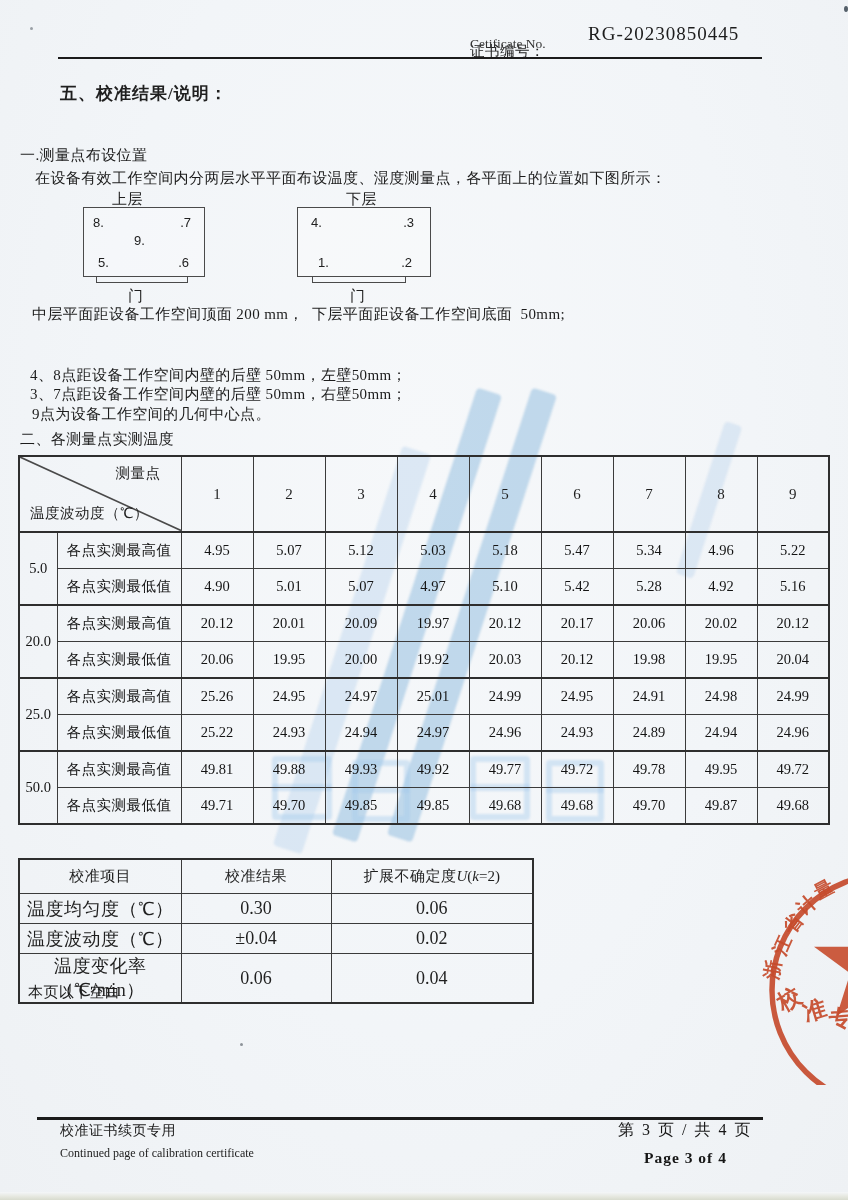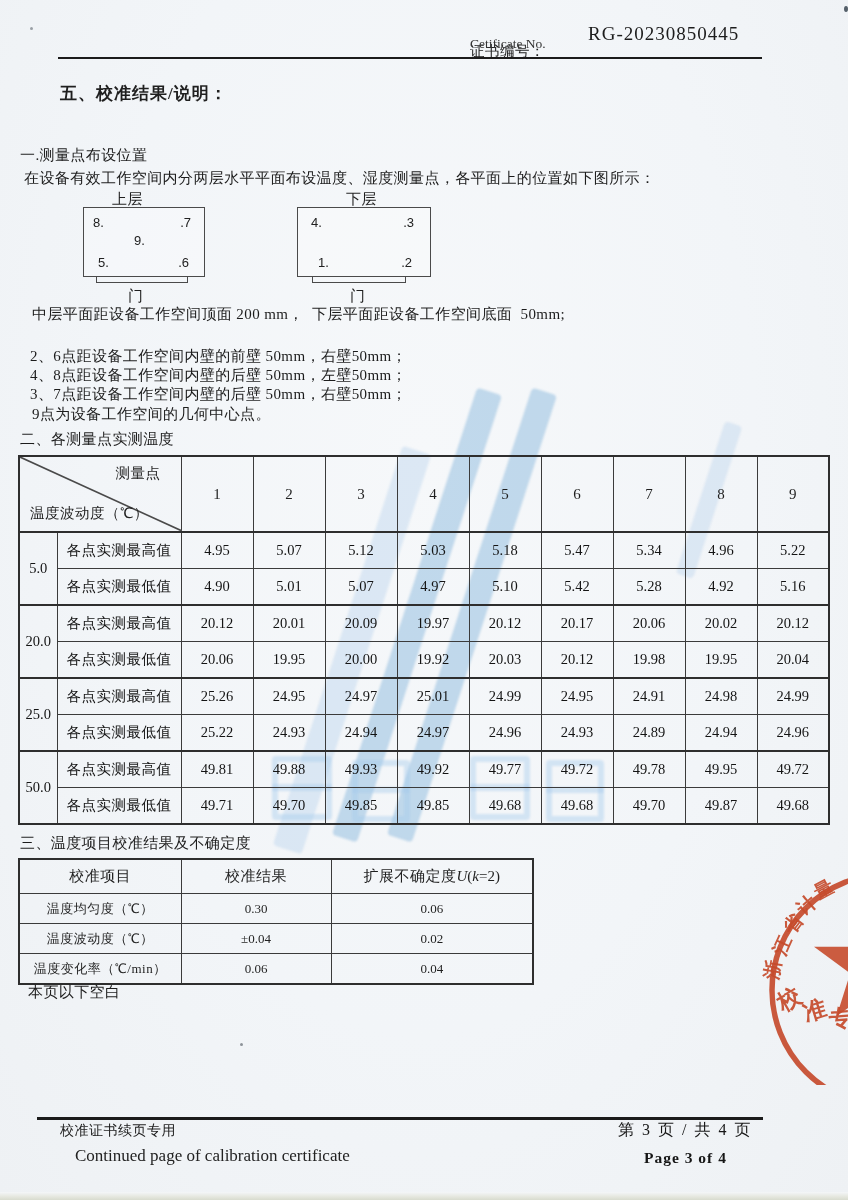--- a/index.html
+++ b/index.html
@@ -40,25 +40,25 @@
   td.lbl{font-size:14px;letter-spacing:.5px;margin-top:31px;}
   th.corner{position:relative;}
   .corner-top{position:absolute;right:20px;top:7px;font-size:14.5px;}
   .corner-bottom{position:absolute;left:10px;bottom:8px;font-size:14.5px;}
   
   #unc-table{position:absolute;left:18px;top:858px;width:514px;border-collapse:collapse;
              table-layout:fixed;border:2.4px solid #2e2e2e;}
   #unc-table th,#unc-table td{border:1.6px solid #3b3b3b;text-align:center;vertical-align:middle;
              padding:0;font-weight:normal;background:transparent;}
   #unc-table th{height:33px;font-size:15px;}
-  #unc-table td{height:29px;font-size:13px;}
+  #unc-table td{height:29px;font-size:18px;}
   .ital{font-style:italic;}
   
   .foot-cn{font-size:14px;color:#222;}
-  .foot-en{font-size:17px;color:#222;margin-left:15px;}
+  .foot-en{font-size:12px;color:#222;}
   .foot-page-cn{font-size:16px;letter-spacing:2px;color:#161616;}
   .foot-page-en{font-size:15.5px;font-weight:bold;color:#161616;letter-spacing:1px;}
   .speck{position:absolute;border-radius:50%;}
   .scan-edge{position:absolute;left:0;width:848px;}
 </style>
 </head>
 <body>
 
 <div class="page">
 
@@ -74,21 +74,21 @@
   </div>
 
   <div class="abs cert-label cjk" style="left:470px;top:16px;">证书编号：</div>
   <div class="abs cert-en" style="left:470px;top:36px;">Cetificate No.</div>
   <div class="abs cert-no" style="left:588px;top:23px;">RG-20230850445</div>
   <div class="abs hline" style="left:58px;top:57px;width:704px;height:2px;"></div>
 
   <div class="abs sec-title cjk" style="left:60px;top:82px;">五、校准结果/说明：</div>
 
   <div class="abs body-text" style="left:20px;top:146px;">一.测量点布设位置</div>
-  <div class="abs body-text" style="left:24px;top:169px;">在设备有效工作空间内分两层水平平面布设温度、湿度测量点，各平面上的位置如下图所示：</div>
+  <div class="abs body-text" style="left:35px;top:169px;">在设备有效工作空间内分两层水平平面布设温度、湿度测量点，各平面上的位置如下图所示：</div>
 
   <div class="abs diagram-title cjk" style="left:112px;top:190px;">上层</div>
   <div class="abs dbox" style="left:83px;top:207px;width:120px;height:68px;">
     <span class="dnum" style="left:9px;top:7px;">8.</span>
     <span class="dnum" style="right:13px;top:7px;">.7</span>
     <span class="dnum" style="left:50px;top:25px;">9.</span>
     <span class="dnum" style="left:14px;bottom:6px;">5.</span>
     <span class="dnum" style="right:15px;bottom:6px;">.6</span>
   </div>
   <div class="abs doorbar" style="left:96px;top:276px;width:90px;height:6px;"></div>
@@ -98,21 +98,20 @@
   <div class="abs dbox" style="left:297px;top:207px;width:132px;height:68px;">
     <span class="dnum" style="left:13px;top:7px;">4.</span>
     <span class="dnum" style="right:16px;top:7px;">.3</span>
     <span class="dnum" style="left:20px;bottom:6px;">1.</span>
     <span class="dnum" style="right:18px;bottom:6px;">.2</span>
   </div>
   <div class="abs doorbar" style="left:312px;top:276px;width:92px;height:6px;"></div>
   <div class="abs door-label cjk" style="left:350px;top:287px;">门</div>
 
   <div class="abs body-text" style="left:32px;top:305px;">中层平面距设备工作空间顶面 200 mm，  下层平面距设备工作空间底面  50mm;</div>
-  <div class="abs body-text" style="left:30px;top:347px;">2、6点距设备工作空间内壁的前壁 50mm，右壁50mm；</div>
   <div class="abs body-text" style="left:30px;top:366px;">4、8点距设备工作空间内壁的后壁 50mm，左壁50mm；</div>
   <div class="abs body-text" style="left:30px;top:385px;">3、7点距设备工作空间内壁的后壁 50mm，右壁50mm；</div>
   <div class="abs body-text" style="left:32px;top:405px;">9点为设备工作空间的几何中心点。</div>
 
   <div class="abs body-text" style="left:20px;top:430px;">二、各测量点实测温度</div>
 
   <table id="big-table">
     <colgroup>
       <col style="width:38px">
         <col style="width:124px">
@@ -235,21 +234,20 @@
           <td>49.85</td>
           <td>49.68</td>
           <td>49.68</td>
           <td>49.70</td>
           <td>49.87</td>
           <td>49.68</td>
         </tr>
       </tbody>
   </table>
 
-  <div class="abs body-text" style="left:20px;top:834px;">三、温度项目校准结果及不确定度</div>
 
   <table id="unc-table">
     <colgroup>
         <col style="width:162px">
         <col style="width:150px">
         <col style="width:202px">
       </colgroup>
     <thead>
       <tr>
         <th class="cjk">校准项目</th>

